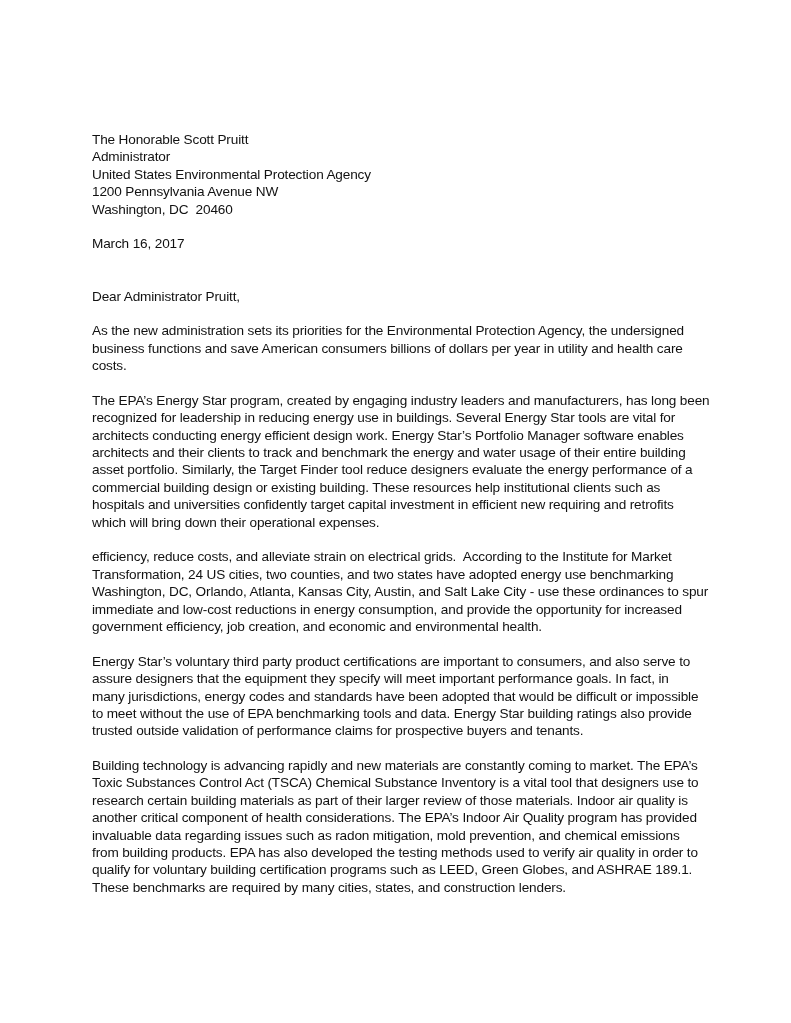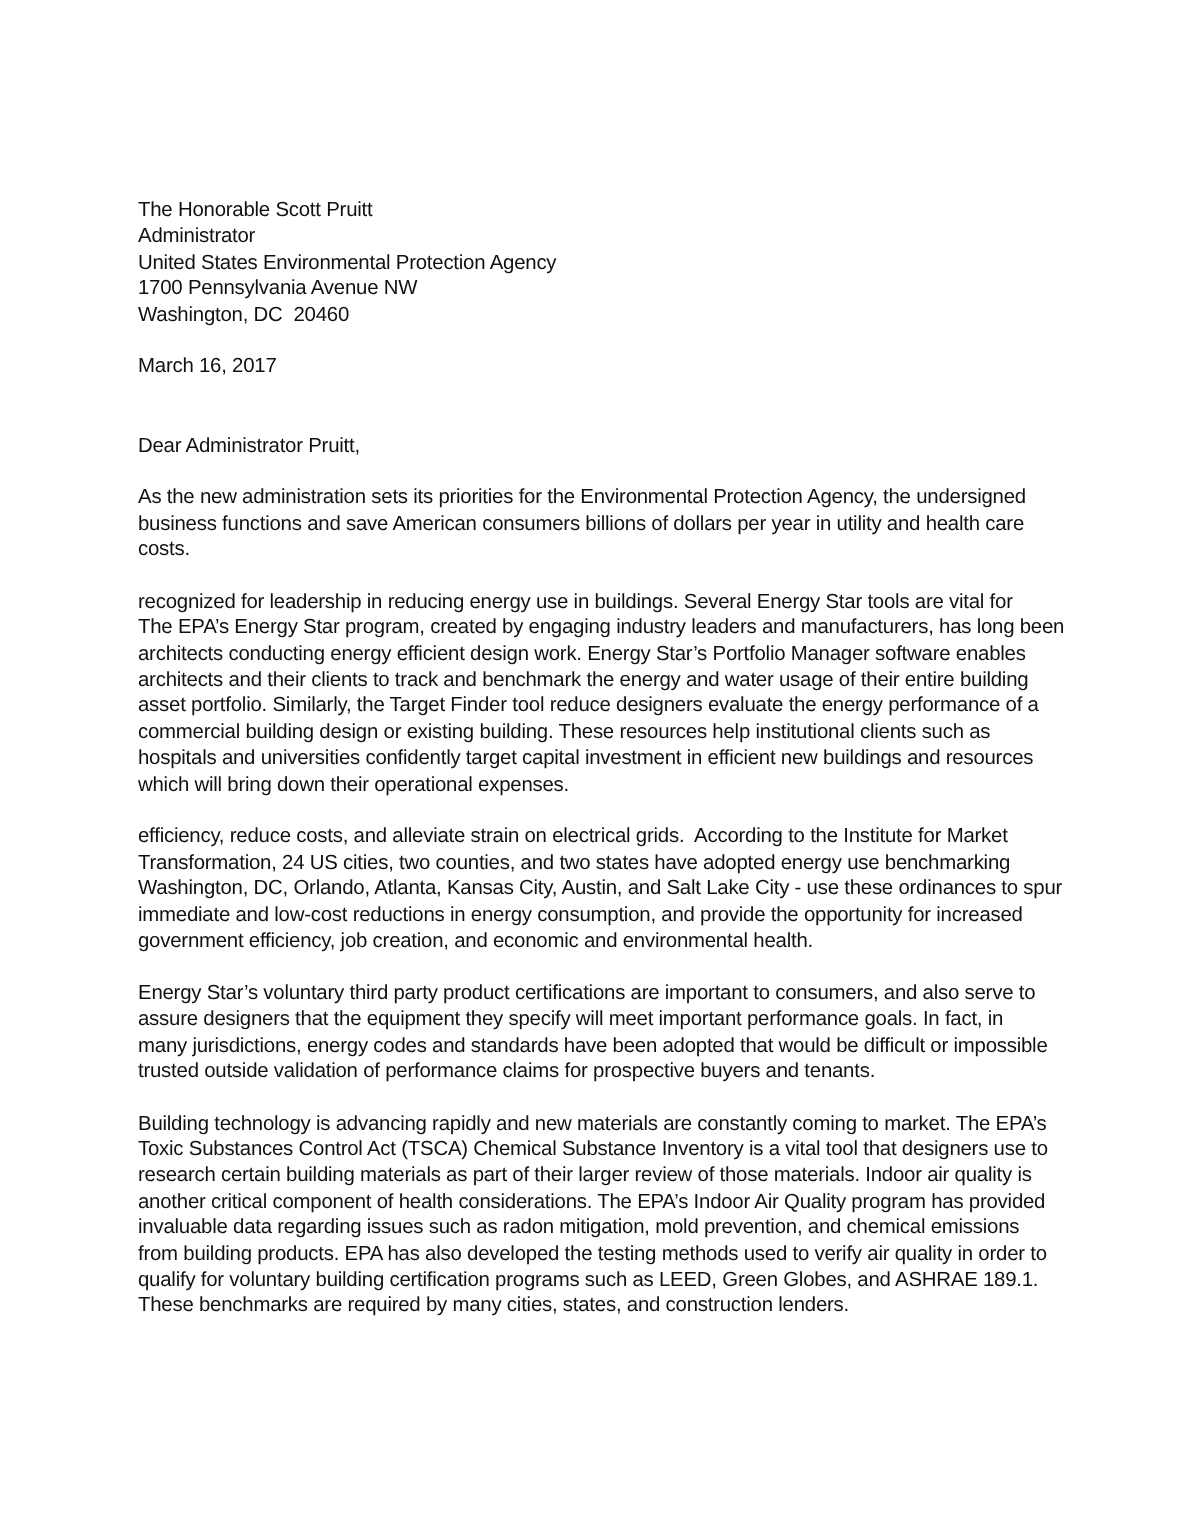--- a/index.html
+++ b/index.html
@@ -47,21 +47,21 @@
 </head>
 <body>
 
 <div class="page">
   <div class="letter">
 
     <div class="block">
       <span class="line">The Honorable Scott Pruitt</span>
       <span class="line">Administrator</span>
       <span class="line">United States Environmental Protection Agency</span>
-      <span class="line">1700 Pennsylvania Avenue NW</span>
+      <span class="line">1200 Pennsylvania Avenue NW</span>
       <span class="line">Washington, DC  20460</span>
     </div>
 
     <span class="blank"></span>
 
     <span class="line">March 16, 2017</span>
 
     <span class="blank"></span>
     <span class="blank"></span>
 
@@ -71,46 +71,47 @@
 
     <div class="block">
       <span class="line">As the new administration sets its priorities for the Environmental Protection Agency, the undersigned</span>
       <span class="line">business functions and save American consumers billions of dollars per year in utility and health care</span>
       <span class="line">costs.</span>
     </div>
 
     <span class="blank"></span>
 
     <div class="block">
+      <span class="line">The EPA’s Energy Star program, created by engaging industry leaders and manufacturers, has long been</span>
       <span class="line">recognized for leadership in reducing energy use in buildings. Several Energy Star tools are vital for</span>
-      <span class="line">The EPA’s Energy Star program, created by engaging industry leaders and manufacturers, has long been</span>
       <span class="line">architects conducting energy efficient design work. Energy Star’s Portfolio Manager software enables</span>
       <span class="line">architects and their clients to track and benchmark the energy and water usage of their entire building</span>
       <span class="line">asset portfolio. Similarly, the Target Finder tool reduce designers evaluate the energy performance of a</span>
       <span class="line">commercial building design or existing building. These resources help institutional clients such as</span>
-      <span class="line">hospitals and universities confidently target capital investment in efficient new buildings and resources</span>
+      <span class="line">hospitals and universities confidently target capital investment in efficient new requiring and retrofits</span>
       <span class="line">which will bring down their operational expenses.</span>
     </div>
 
     <span class="blank"></span>
 
     <div class="block">
       <span class="line">efficiency, reduce costs, and alleviate strain on electrical grids.  According to the Institute for Market</span>
       <span class="line">Transformation, 24 US cities, two counties, and two states have adopted energy use benchmarking</span>
       <span class="line">Washington, DC, Orlando, Atlanta, Kansas City, Austin, and Salt Lake City - use these ordinances to spur</span>
       <span class="line">immediate and low-cost reductions in energy consumption, and provide the opportunity for increased</span>
       <span class="line">government efficiency, job creation, and economic and environmental health.</span>
     </div>
 
     <span class="blank"></span>
 
     <div class="block">
       <span class="line">Energy Star’s voluntary third party product certifications are important to consumers, and also serve to</span>
       <span class="line">assure designers that the equipment they specify will meet important performance goals. In fact, in</span>
       <span class="line">many jurisdictions, energy codes and standards have been adopted that would be difficult or impossible</span>
+      <span class="line">to meet without the use of EPA benchmarking tools and data. Energy Star building ratings also provide</span>
       <span class="line">trusted outside validation of performance claims for prospective buyers and tenants.</span>
     </div>
 
     <span class="blank"></span>
 
     <div class="block">
       <span class="line">Building technology is advancing rapidly and new materials are constantly coming to market. The EPA’s</span>
       <span class="line">Toxic Substances Control Act (TSCA) Chemical Substance Inventory is a vital tool that designers use to</span>
       <span class="line">research certain building materials as part of their larger review of those materials. Indoor air quality is</span>
       <span class="line">another critical component of health considerations. The EPA’s Indoor Air Quality program has provided</span>

